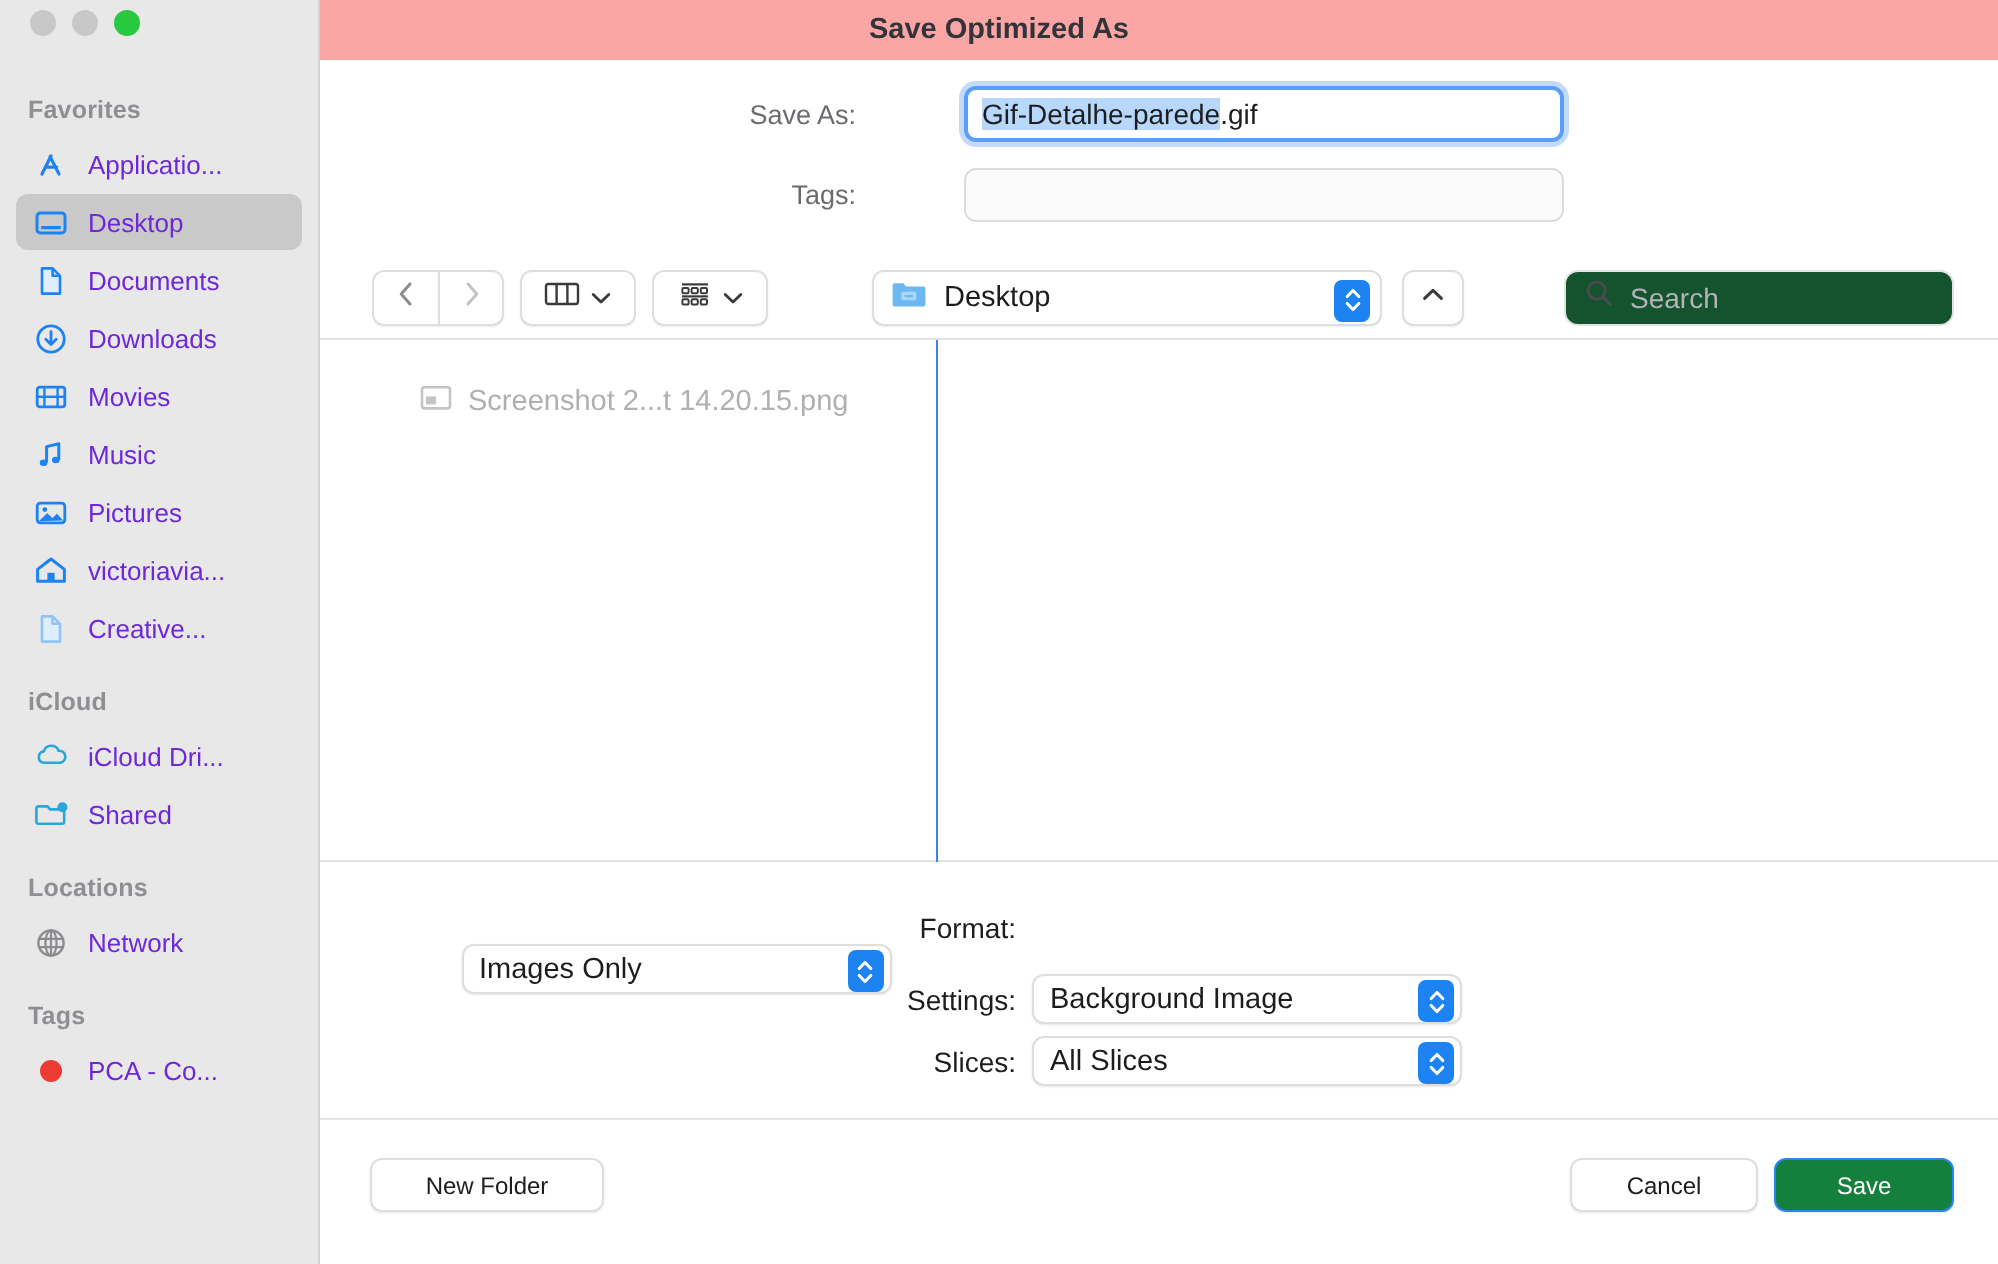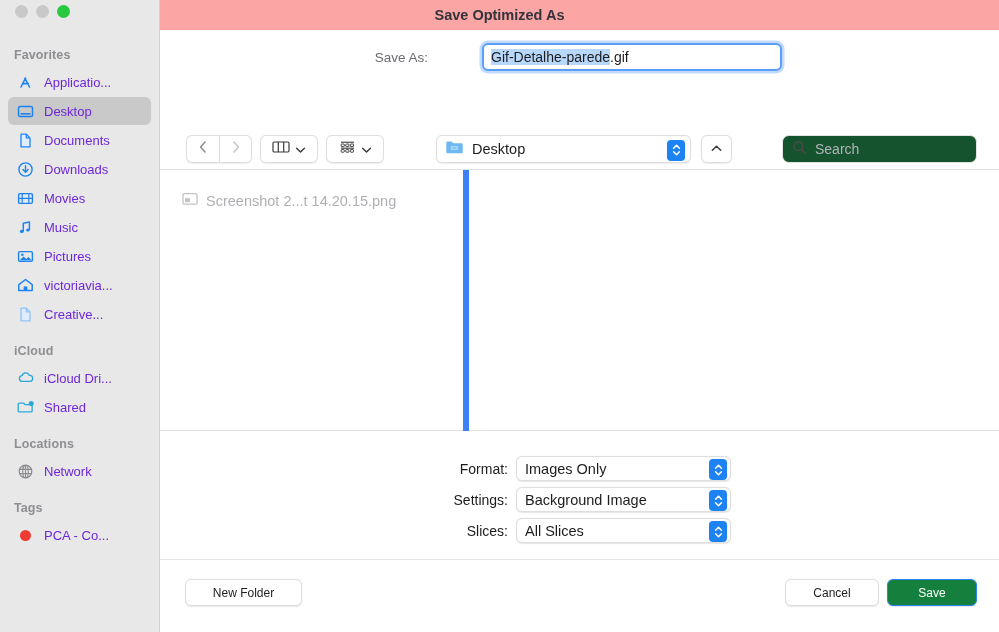--- a/index.html
+++ b/index.html
@@ -222,22 +222,23 @@
     position: absolute;
     left: 160px; top: 170px;
     width: 839px; height: 261px;
     background: #ffffff;
     border-bottom: 1px solid #e3e3e3;
   }
   #col1 {
     position: absolute;
     left: 0; top: 0;
     width: 309px; height: 261px;
-    border-right: 6px solid #3b82f6;
+    border-right: 1px solid #3b82f6;
     padding-top: 20px;
+    padding-left: 28px;
   }
   #col2 {
     position: absolute;
     left: 310px; top: 0;
     right: 0; height: 261px;
   }
   .file-row {
     display: flex;
     align-items: center;
     height: 22px;
@@ -286,21 +287,21 @@
   }
   .popup-btn .pv {
     font-size: 14.5px;
     color: #1d1d1f;
     white-space: nowrap;
   }
   .popup-btn .stepper {
     position: absolute;
     right: 3px; top: 2px;
   }
-  #row-format   { top: 24px; }
+  #row-format   { top: 24px; flex-direction: column; }
   #row-settings { top: 55px; }
   #row-slices   { top: 86px; }
 
   
   #footer {
     position: absolute;
     left: 160px; top: 561px;
     width: 839px; height: 71px;
     background: #ffffff;
   }
@@ -494,20 +495,26 @@
   <div id="fields">
 
     <div class="field-row" id="saveas-row">
       <span class="field-label">Save As:</span>
       <div class="text-field" id="saveas-field">
         <span class="sel-text">Gif-Detalhe-parede</span>
           <span>.gif</span>
       </div>
     </div>
 
+    <div class="field-row" id="tags-row">
+      <span class="field-label">Tags:</span>
+      <div class="text-field" id="tags-field">
+        <span></span>
+      </div>
+    </div>
 
   </div>
 
   <div id="toolbar">
 
     <div class="tb-btn" id="nav-back">
       <span>
         <svg width="12" height="14" viewBox="0 0 12 14">
           <path d="M8 2 L3.6 7 L8 12" fill="none" stroke="#8b8b90" stroke-width="1.5" stroke-linecap="round" stroke-linejoin="round"></path>
         </svg>

